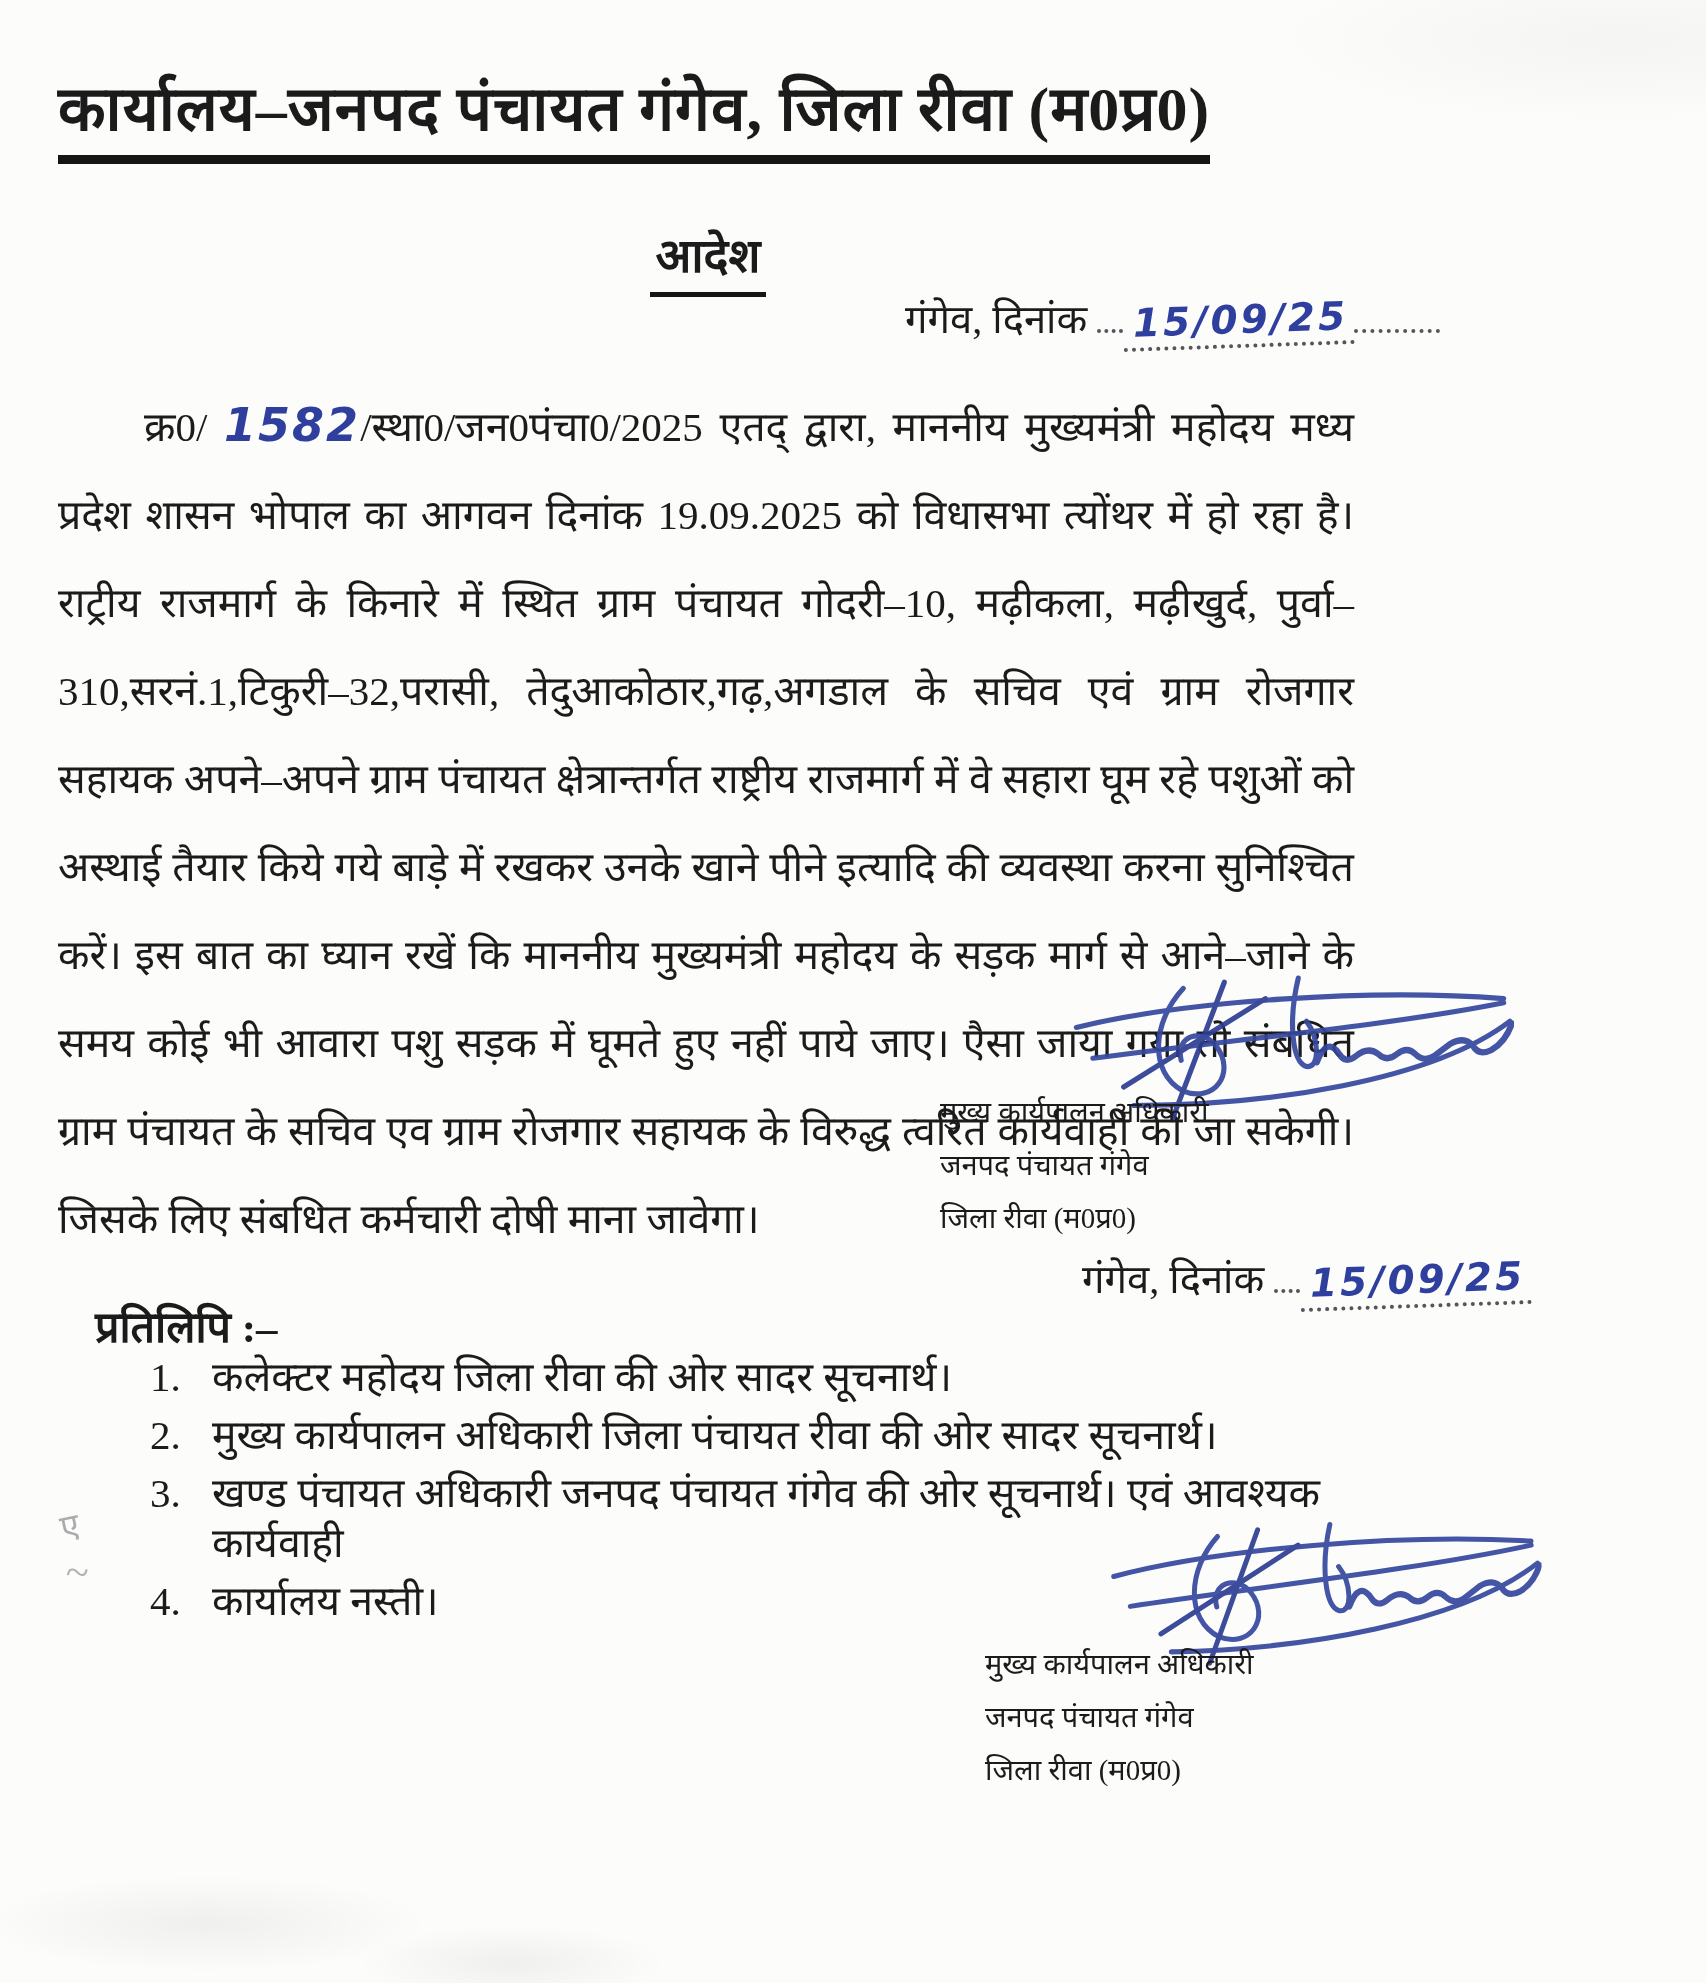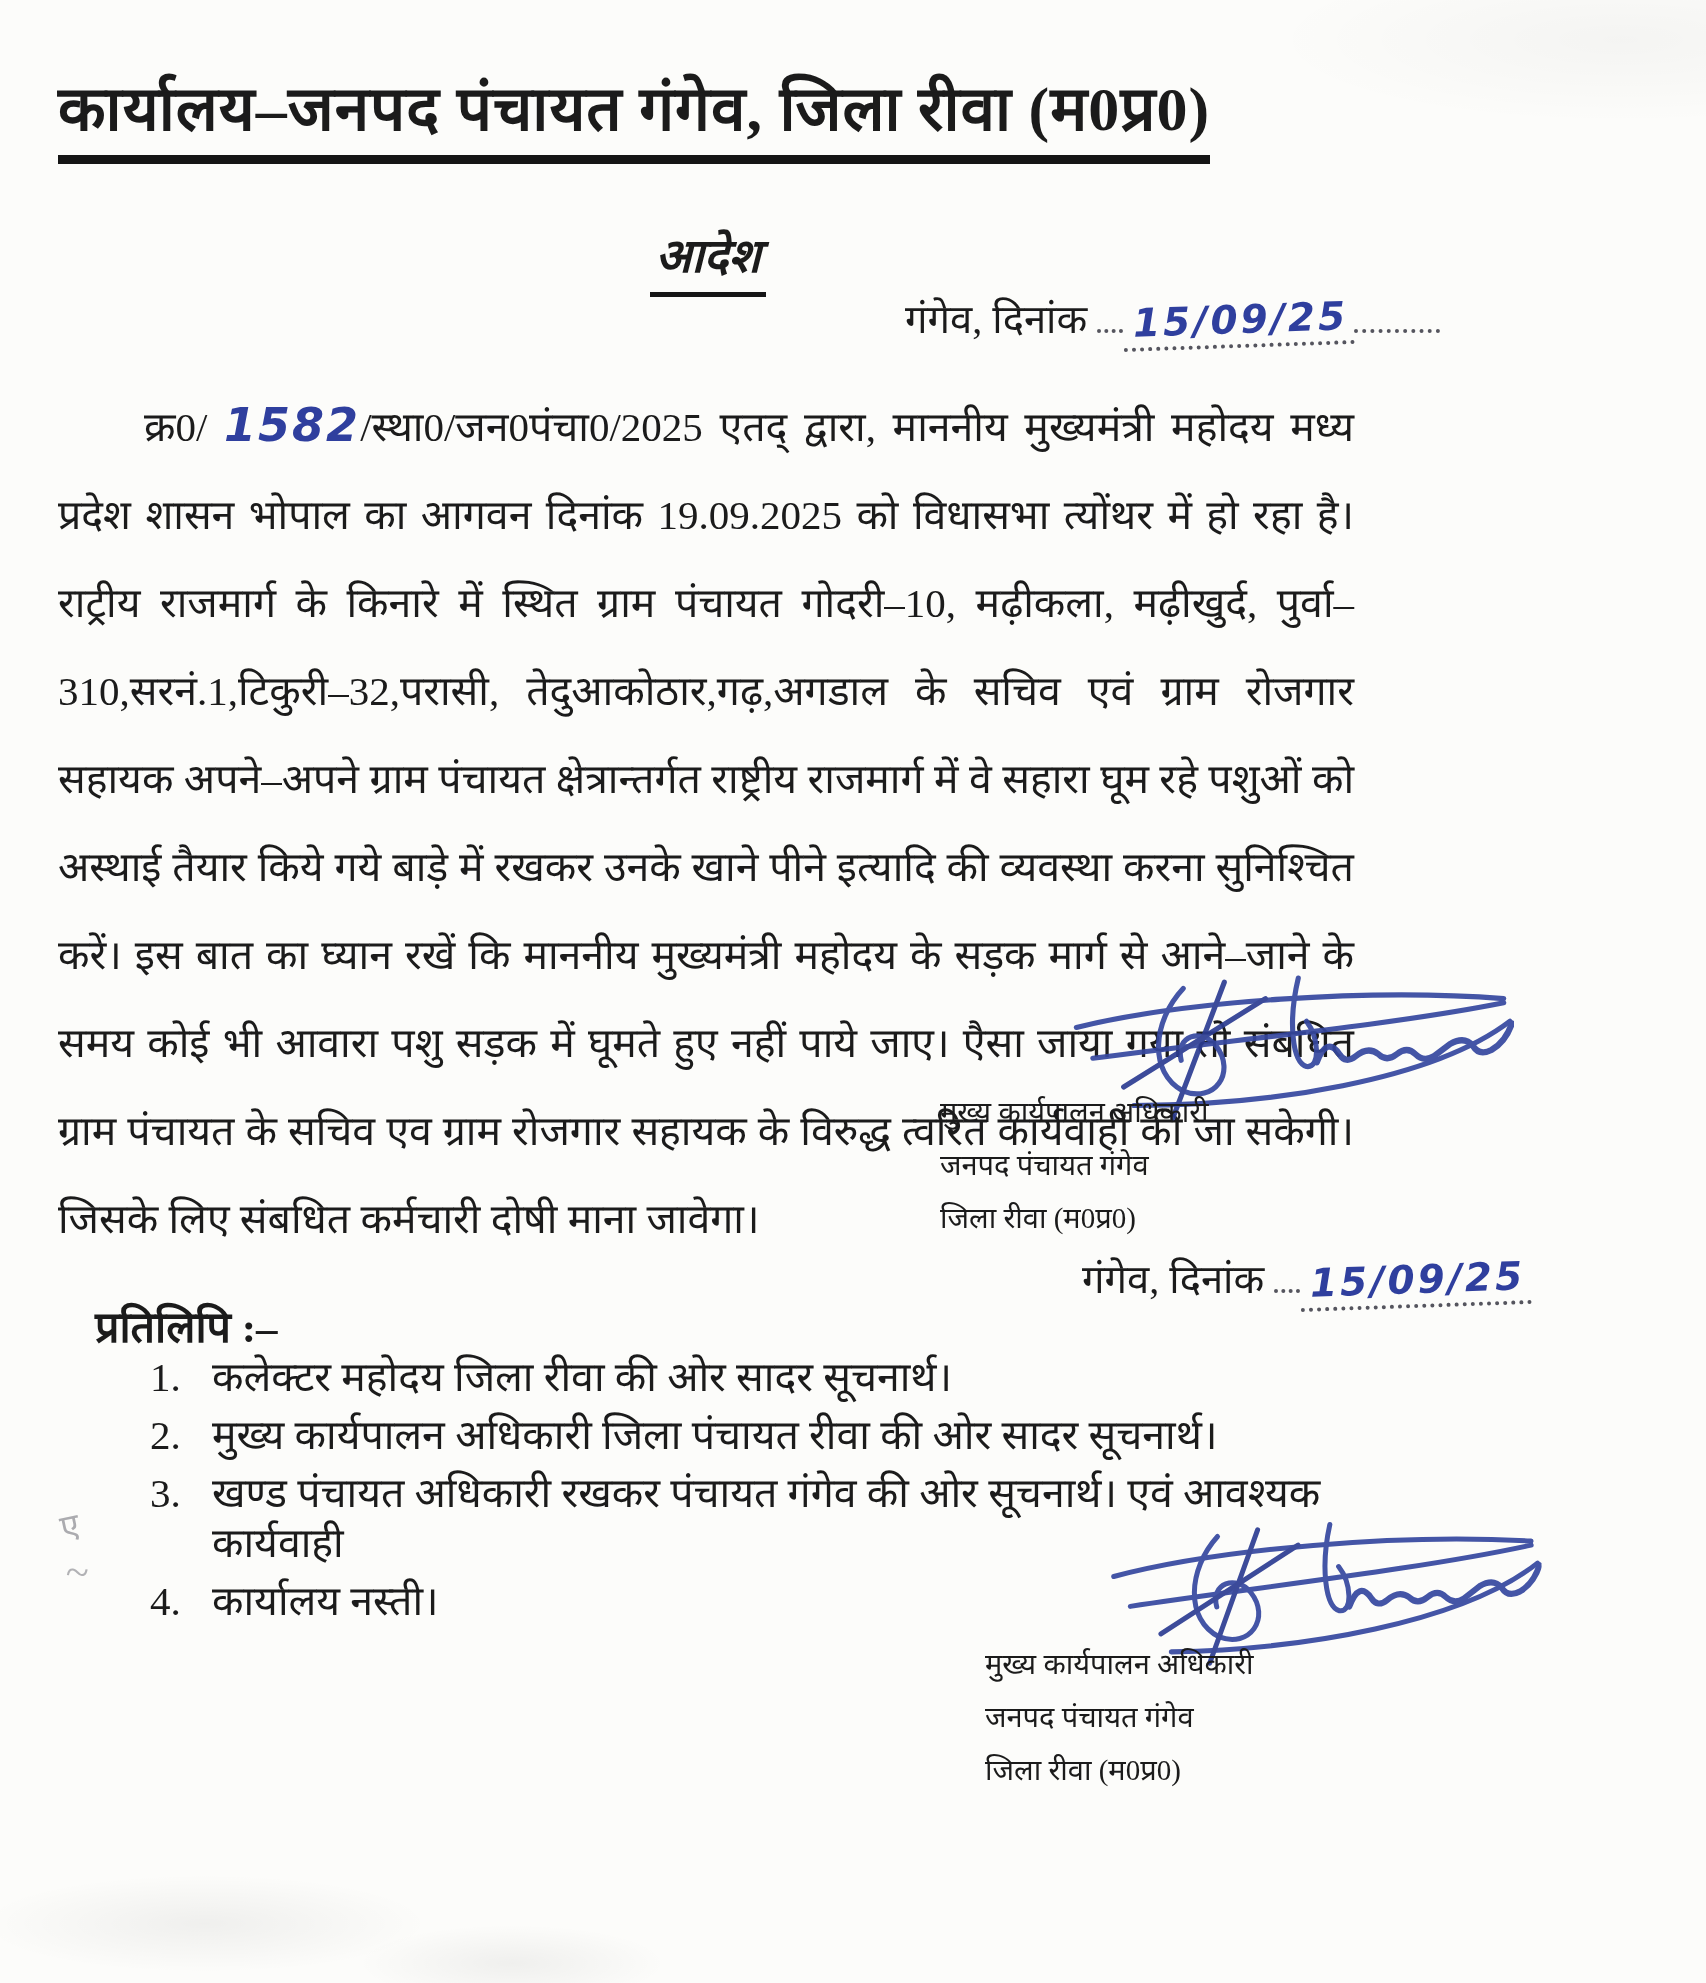--- a/index.html
+++ b/index.html
@@ -16,21 +16,21 @@
     font-family:"Liberation Serif","DejaVu Sans",serif;
     color:#1b1b1b;
     overflow:hidden;
   }
   .header{
     position:absolute;top:74px;left:58px;
     font-size:62px;font-weight:700;letter-spacing:1px;
     border-bottom:9px solid #151515;padding-bottom:10px;line-height:1.15;
     white-space:nowrap;
   }
-  .order-title-wrap{position:absolute;top:222px;left:58px;width:1300px;text-align:center;font-style:italic;}
+  .order-title-wrap{position:absolute;top:222px;left:58px;width:1300px;text-align:center;}
   .order-title{
     display:inline-block;font-size:47px;font-weight:700;
     border-bottom:5px solid #161616;padding:0 6px 6px;
   }
   .dateline1{position:absolute;top:290px;left:905px;width:470px;font-size:40px;white-space:nowrap;}
   .body-para{
     position:absolute;top:340px;left:58px;width:1296px;
     font-size:41px;line-height:88px;text-align:justify;text-indent:86px;
   }
   .hw{
@@ -115,21 +115,21 @@
     <div class="copy-row">
       <span class="copy-num">1.</span>
       <span class="copy-txt">कलेक्टर महोदय जिला रीवा की ओर सादर सूचनार्थ।</span>
     </div>
     <div class="copy-row">
       <span class="copy-num">2.</span>
       <span class="copy-txt">मुख्य कार्यपालन अधिकारी जिला पंचायत रीवा की ओर सादर सूचनार्थ।</span>
     </div>
     <div class="copy-row">
       <span class="copy-num">3.</span>
-      <span class="copy-txt">खण्ड पंचायत अधिकारी रखकर पंचायत गंगेव की ओर सूचनार्थ। एवं आवश्यक कार्यवाही</span>
+      <span class="copy-txt">खण्ड पंचायत अधिकारी जनपद पंचायत गंगेव की ओर सूचनार्थ। एवं आवश्यक कार्यवाही</span>
     </div>
     <div class="copy-row">
       <span class="copy-num">4.</span>
       <span class="copy-txt">कार्यालय नस्ती।</span>
     </div>
   </div>
 
   <span class="stray stray1">ए</span>
   <span class="stray stray2">~</span>
 

